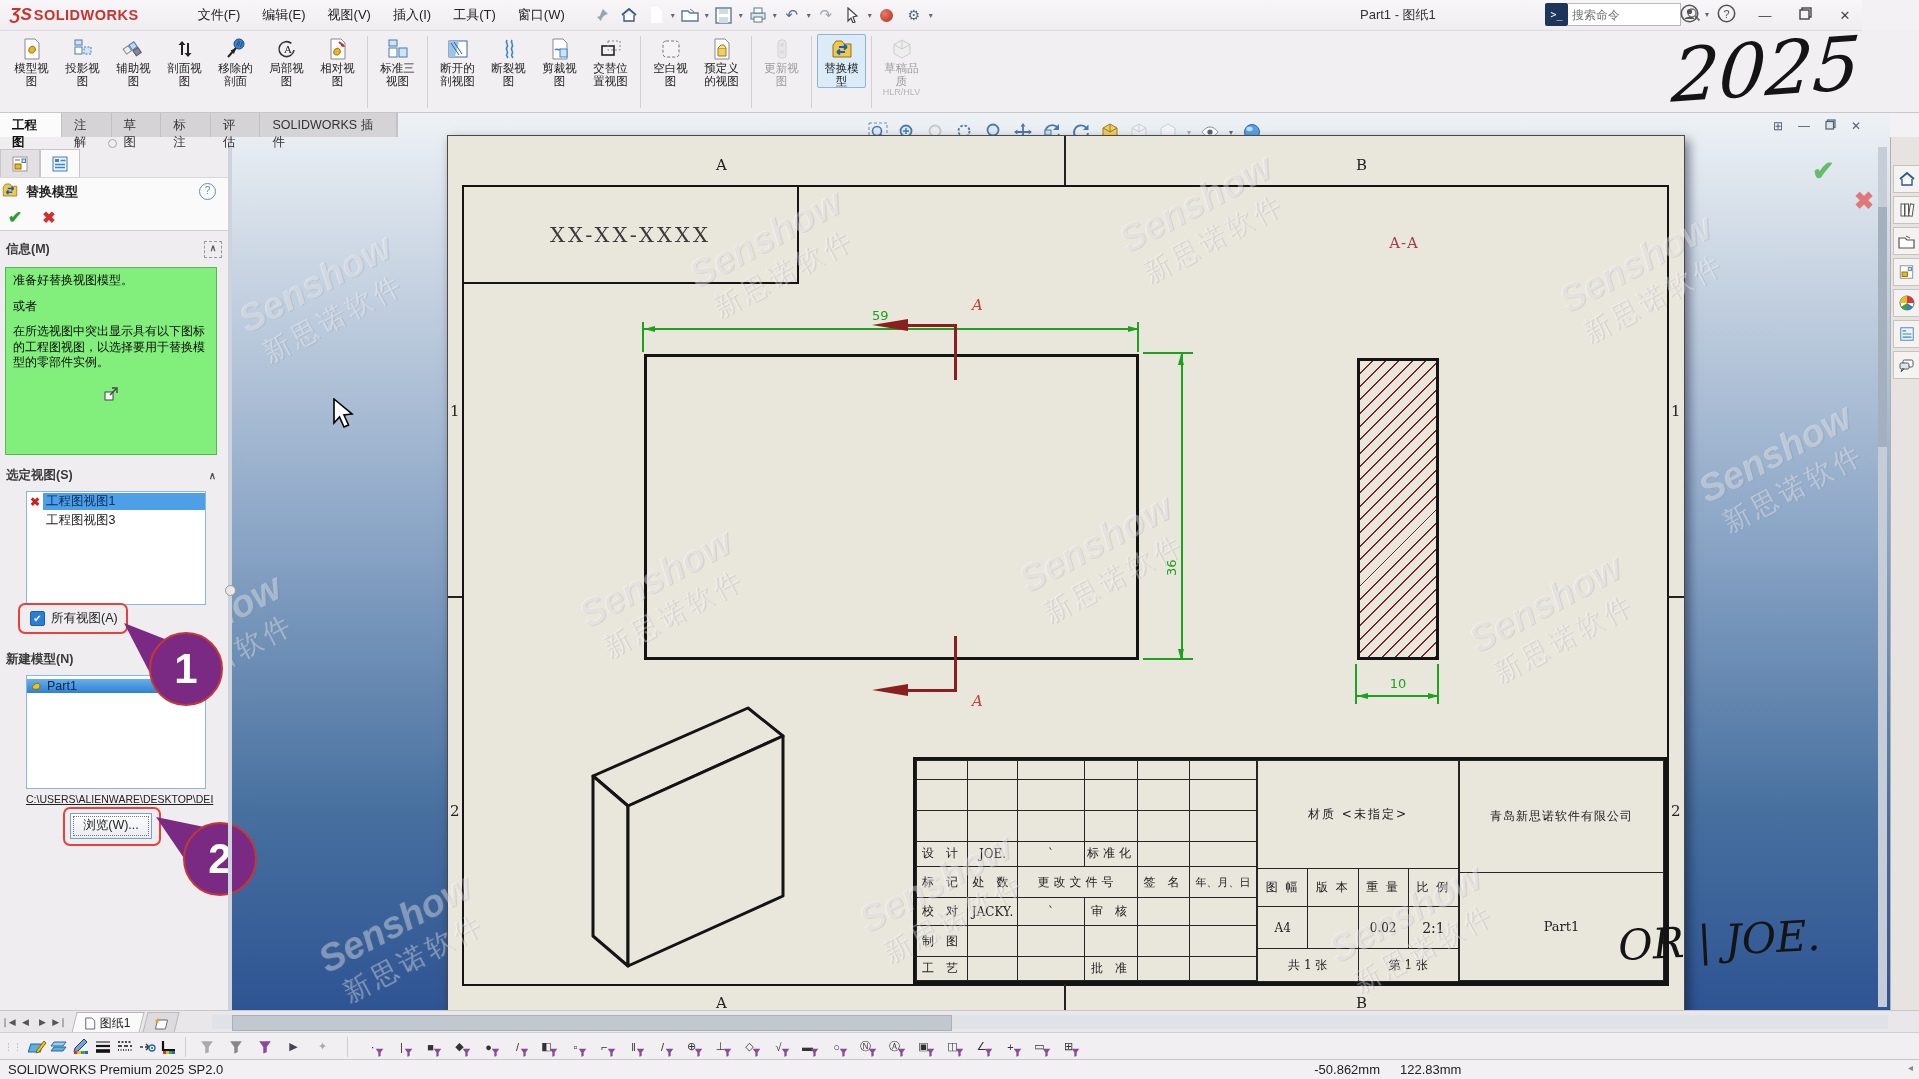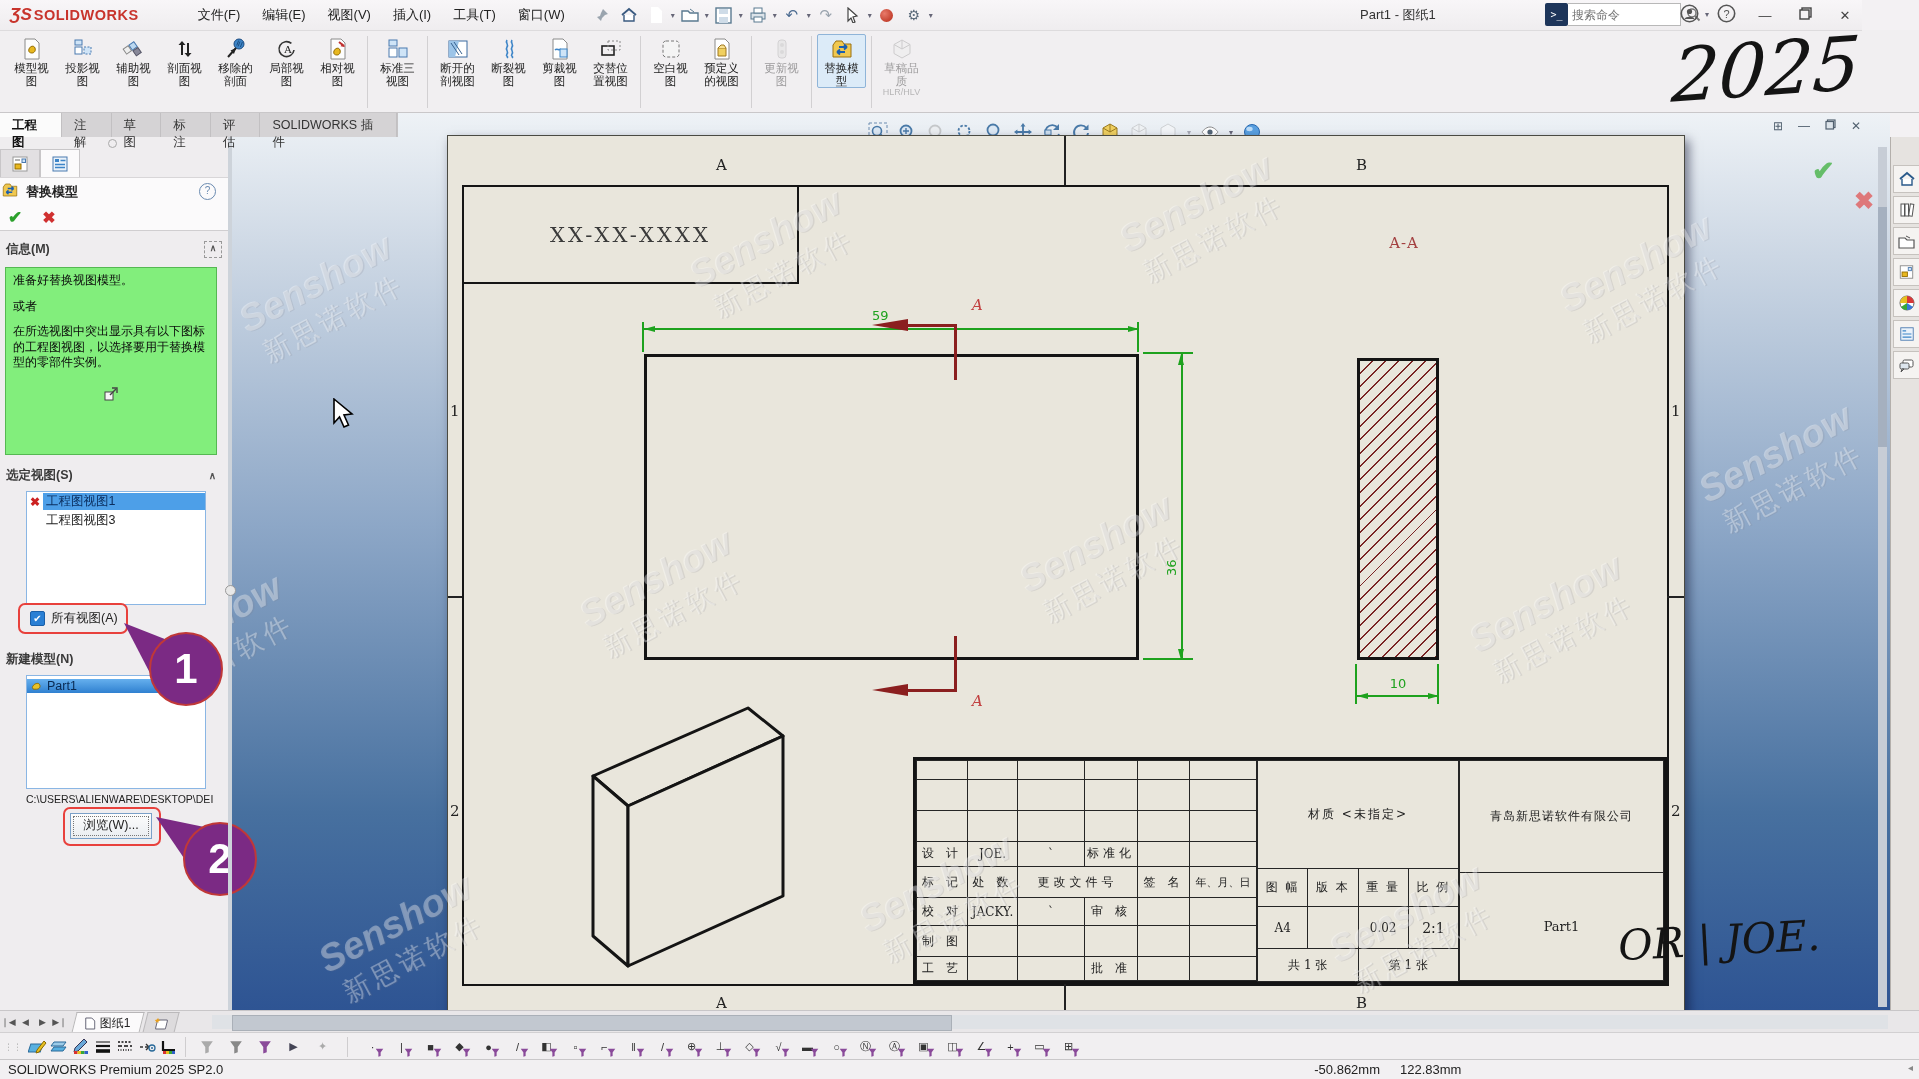--- a/index.html
+++ b/index.html
@@ -52,21 +52,21 @@
   .infobox{position:absolute;left:5px;top:130px;width:212px;height:188px;background:#82ee7c;border:1px solid #55b852;padding:5px 7px;box-sizing:border-box;}
   .infobox p{margin:0 0 10px 0;font-size:12px;line-height:1.3;color:#0a0a0a;}
   .listbox{position:absolute;background:#fff;border:1.5px solid #8ab6e4;}
   .li-row{display:flex;align-items:center;height:19px;font-size:12.5px;color:#222;}
   .li-x{color:#cc2222;font-weight:bold;font-size:12px;width:16px;text-align:center;}
   .li-sel{flex:1;background:#4d9fe8;color:#0b2e5e;padding:0 3px;}
   .li-sel2{flex:1;background:linear-gradient(#66b0ee,#2f80d0);color:#092a52;padding:0 3px;display:flex;align-items:center;}
   .cbrow{position:absolute;display:flex;align-items:center;gap:6px;}
   .cbox{width:13px;height:13px;background:#2a7fd4;border:1px solid #1a5fa8;border-radius:2px;color:#fff;font-size:10px;line-height:13px;text-align:center;}
   .cb-label{font-size:12.5px;color:#222;}
-  .pathtext{position:absolute;left:26px;top:656px;width:196px;font-size:10.5px;color:#222;white-space:nowrap;overflow:hidden;}
+  .pathtext{position:absolute;left:26px;top:656px;width:196px;font-size:10.5px;color:#222;white-space:nowrap;overflow:hidden;text-decoration:underline;}
   .browse{position:absolute;left:70px;top:676px;width:80px;height:24px;border:1px solid #7aa0c8;background:linear-gradient(#fdfdfd,#e9edf1);font-size:12.5px;color:#222;text-align:center;line-height:22px;outline:1px dotted #777;outline-offset:-4px;}
   .hl-red{position:absolute;border:2.5px solid #e8413c;border-radius:7px;z-index:9;}
   .callout{position:absolute;z-index:10;}
   .splitter{position:absolute;left:228px;top:137px;width:4px;height:873px;background:#cdd3da;z-index:8;}
   .split-grip{position:absolute;left:225px;top:585px;width:9px;height:9px;border-radius:50%;background:#e8e8e8;border:1px solid #999;z-index:9;}
   
   .graphics{position:absolute;left:232px;top:113px;width:1658px;height:897px;background:linear-gradient(180deg,#eef2f6 0%,#ccd7e4 16%,#8da7c7 46%,#47709f 78%,#2e5493 100%);overflow:hidden;z-index:1;}
   .headsup{position:absolute;left:628px;top:6px;height:26px;display:flex;align-items:center;gap:9px;padding:0 8px;}
   .hbtn{width:20px;height:20px;display:flex;align-items:center;justify-content:center;}
   .hbtn.dim{opacity:.45;}

